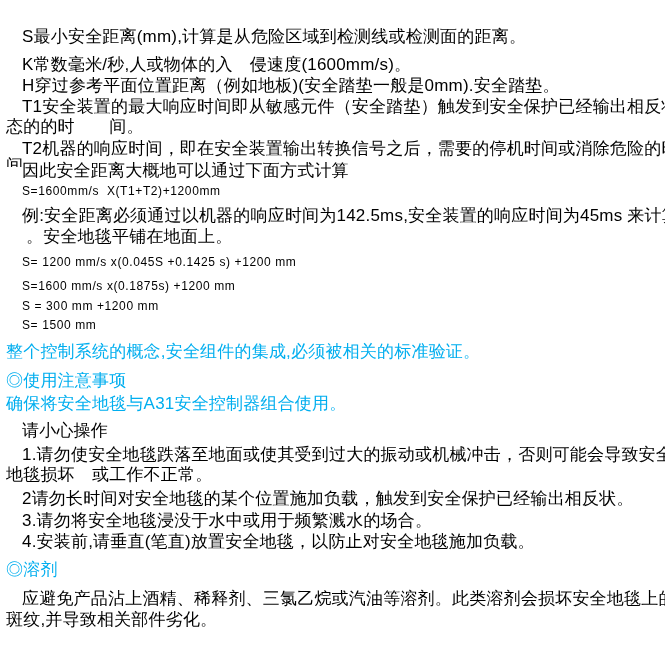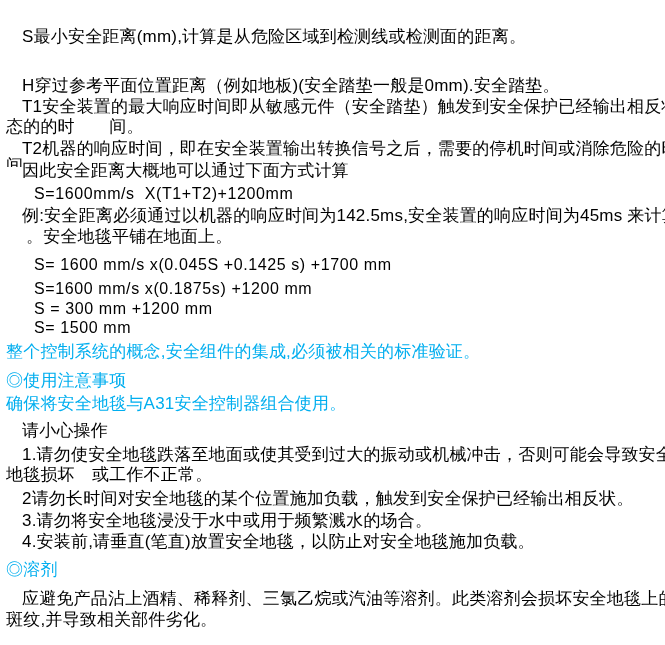--- a/index.html
+++ b/index.html
@@ -20,39 +20,40 @@
     position: absolute;
     left: 22px;
     white-space: pre;
     font-size: 17px;
     line-height: 1.15;
     color: #000000;
     letter-spacing: 0.2px;
   }
   .x0  { left: 6px; }
   .x6  { left: 6px; margin-left: 20px; }
-  .f   { font-size: 16px; letter-spacing: 0.6px; margin-left: 12px; }
+  .f   { font-size: 12px; letter-spacing: 0.6px; }
   .cyan { color: var(--accent, #00AEEF); }
   .clip { height: 11px; overflow: hidden; }
 </style>
 </head>
 <body style="background: rgb(255, 255, 255); color: rgb(0, 0, 0);">
 
 <div class="doc">
   <div class="ln" style="top:27px">S最小安全距离(mm),计算是从危险区域到检测线或检测面的距离。</div>
+  <div class="ln" style="top:55px">K常数毫米/秒,人或物体的入　侵速度(1600mm/s)。</div>
   <div class="ln" style="top:76px">H穿过参考平面位置距离（例如地板)(安全踏垫一般是0mm).安全踏垫。</div>
   <div class="ln" style="top:97px">T1安全装置的最大响应时间即从敏感元件（安全踏垫）触发到安全保护已经输出相反状</div>
   <div class="ln x0" style="top:117px">态的的时　　间。</div>
   <div class="ln" style="top:139px">T2机器的响应时间，即在安全装置输出转换信号之后，需要的停机时间或消除危险的时</div>
   <div class="ln x0 clip" style="top:156px">间</div>
   <div class="ln" style="top:161px">因此安全距离大概地可以通过下面方式计算</div>
   <div class="ln f" style="top:185px">S=1600mm/s  X(T1+T2)+1200mm</div>
   <div class="ln" style="top:206px">例:安全距离必须通过以机器的响应时间为142.5ms,安全装置的响应时间为45ms 来计算</div>
   <div class="ln x6" style="top:227px">。安全地毯平铺在地面上。</div>
-  <div class="ln f" style="top:256px">S= 1600 mm/s x(0.045S +0.1425 s) +1700 mm</div>
+  <div class="ln f" style="top:256px">S= 1200 mm/s x(0.045S +0.1425 s) +1200 mm</div>
   <div class="ln f" style="top:280px">S=1600 mm/s x(0.1875s) +1200 mm</div>
   <div class="ln f" style="top:300px">S = 300 mm +1200 mm</div>
   <div class="ln f" style="top:319px">S= 1500 mm</div>
   <div class="ln x0 cyan" style="top:342px">整个控制系统的概念,安全组件的集成,必须被相关的标准验证。</div>
   <div class="ln x0 cyan" style="top:371px">◎使用注意事项</div>
   <div class="ln x0 cyan" style="top:394px">确保将安全地毯与A31安全控制器组合使用。</div>
   <div class="ln" style="top:421px">请小心操作</div>
   <div class="ln" style="top:445px">1.请勿使安全地毯跌落至地面或使其受到过大的振动或机械冲击，否则可能会导致安全</div>
   <div class="ln x0" style="top:465px">地毯损坏　或工作不正常。</div>
   <div class="ln" style="top:489px">2请勿长时间对安全地毯的某个位置施加负载，触发到安全保护已经输出相反状。</div>

